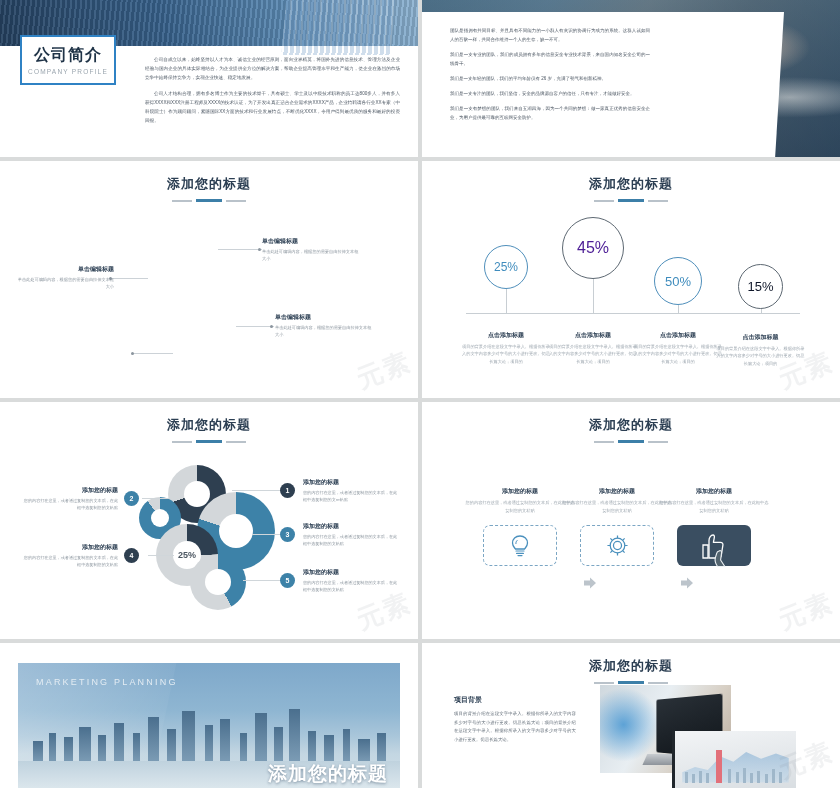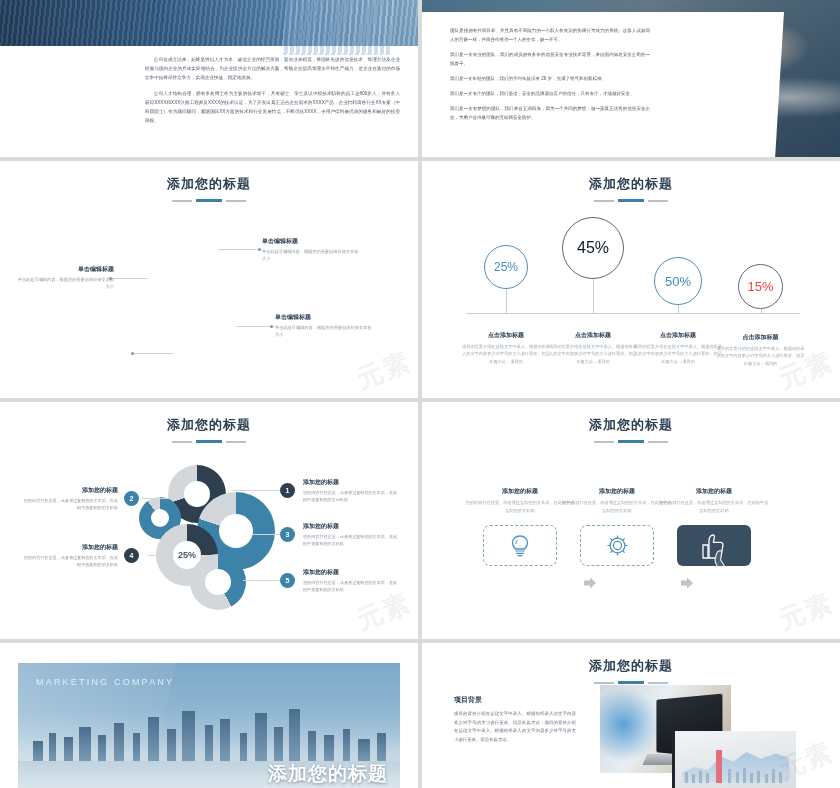--- a/index.html
+++ b/index.html
@@ -255,20 +255,24 @@
     letter-spacing: 2px;
   }
 </style>
 </head>
 <body>
 
 <div class="grid">
 
   <div class="slide">
     <div class="sl1-photo"></div>
+    <div class="sl1-badge">
+      <div class="cn">公司简介</div>
+      <div class="en">COMPANY PROFILE</div>
+    </div>
     <div class="sl1-body">
       <p>公司自成立以来，始终坚持以人才为本、诚信立业的经营原则，面向业界精英，将国外先进的信息技术、管理方法及企业经验与国内企业的具体实际相结合，为企业提供全方位的解决方案，帮助企业提高管理水平和生产能力，使企业在激烈的市场竞争中始终保持竞争力，实现企业快速、稳定地发展。</p>
       <p>公司人才结构合理，拥有多名博士作为主要的技术骨干，具有硕士、学士及以中级技术职称的员工达800多人，并有多人获得XXXX和XXX注册工程师及XXXX的技术认证，为了开发出真正适合企业需求的XXXX产品，企业特聘请各行业XX专家（中科院院士）作为顾问顾问，紧随国际XX方面的技术和行业发展特点，不断优化XXXX，令用户得到最优质的服务和最好的投资回报。</p>
     </div>
   </div>
 
   <div class="slide">
     <div class="sl2-photo"></div>
     <div class="sl2-panel"></div>
     <div class="sl2-text">
@@ -330,21 +334,21 @@
       </div>
       <div class="stem" style="top:44px;height:24px;"></div>
       <div class="cap" style="top:86px;">
         <h4>点击添加标题</h4>
         <p>项目的背景介绍在这段文字中录入。根据你所录入的文字内容多少对字号的大小进行更改。切忌长篇大论；项目的</p>
       </div>
     </div>
 
     <div class="pc" style="left:140px; top:56px; width:62px;">
       <div class="bub" style="width:62px;height:62px;border:1.3px solid #5d6872;">
-        <span style="font-size:16px;color:#0f172a;">45%</span>
+        <span style="font-size:16px;color:#4c1d95;">45%</span>
       </div>
       <div class="stem" style="top:62px;height:34px;"></div>
       <div class="cap" style="top:114px;">
         <h4>点击添加标题</h4>
         <p>项目的背景介绍在这段文字中录入。根据你所录入的文字内容多少对字号的大小进行更改。切忌长篇大论；项目的</p>
       </div>
     </div>
 
     <div class="pc" style="left:232px; top:96px; width:48px;">
       <div class="bub" style="width:48px;height:48px;border:1.3px solid #4f8fbb;">
@@ -352,21 +356,21 @@
       </div>
       <div class="stem" style="top:48px;height:8px;"></div>
       <div class="cap" style="top:74px;">
         <h4>点击添加标题</h4>
         <p>项目的背景介绍在这段文字中录入。根据你所录入的文字内容多少对字号的大小进行更改。切忌长篇大论；项目的</p>
       </div>
     </div>
 
     <div class="pc" style="left:316px; top:103px; width:45px;">
       <div class="bub" style="width:45px;height:45px;border:1.3px solid #5d6872;">
-        <span style="font-size:13px;color:#ef4444;">15%</span>
+        <span style="font-size:13px;color:#0f172a;">15%</span>
       </div>
       <div class="stem" style="top:45px;height:4px;"></div>
       <div class="cap" style="top:69px;">
         <h4>点击添加标题</h4>
         <p>项目的背景介绍在这段文字中录入。根据你所录入的文字内容多少对字号的大小进行更改。切忌长篇大论；项目的</p>
       </div>
     </div>
     <div class="wm">元素</div>
   </div>
 
@@ -536,21 +540,21 @@
         <i style="left:62%; width:12px; height:50px;"></i>
         <i style="left:67%; width:9px;  height:36px;"></i>
         <i style="left:71%; width:11px; height:54px;"></i>
         <i style="left:76%; width:8px;  height:32px;"></i>
         <i style="left:80%; width:10px; height:28px;"></i>
         <i style="left:85%; width:7px;  height:34px;"></i>
         <i style="left:89%; width:12px; height:24px;"></i>
         <i style="left:94%; width:9px;  height:30px;"></i>
       </div>
       <div class="water"></div>
-      <div class="mk">MARKETING COMPANY</div>
+      <div class="mk">MARKETING PLANNING</div>
       <div class="big">添加您的标题</div>
     </div>
   </div>
 
   <div class="slide">
     <div class="s-title">添加您的标题</div>
     <div class="s-underline">
       <i class="g"></i>
       <i class="b"></i>
       <i class="g"></i>

